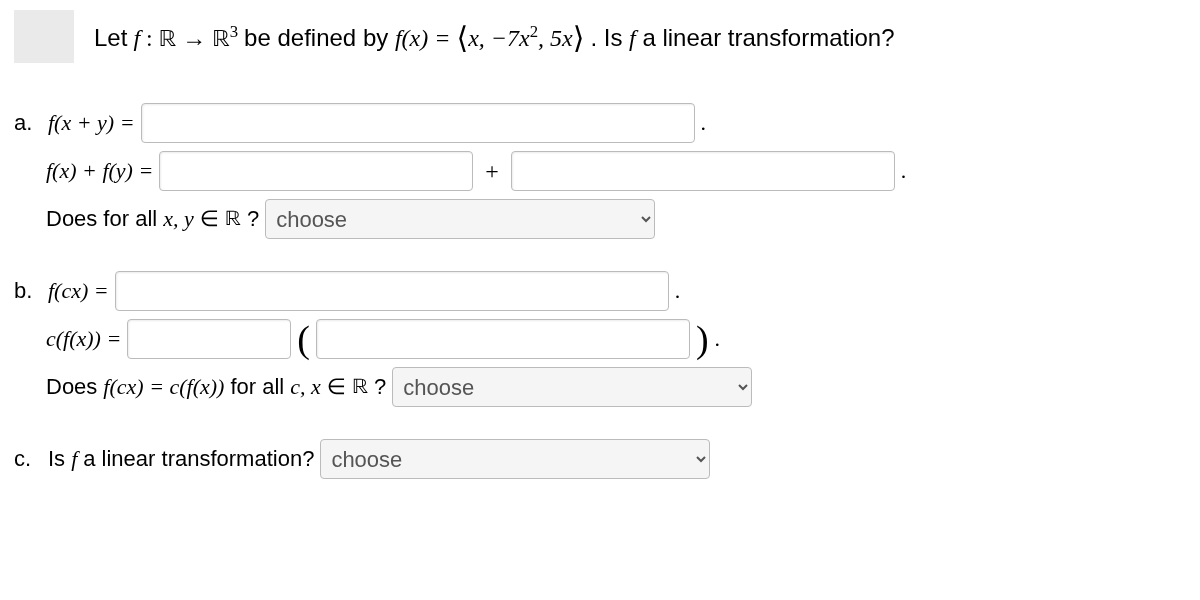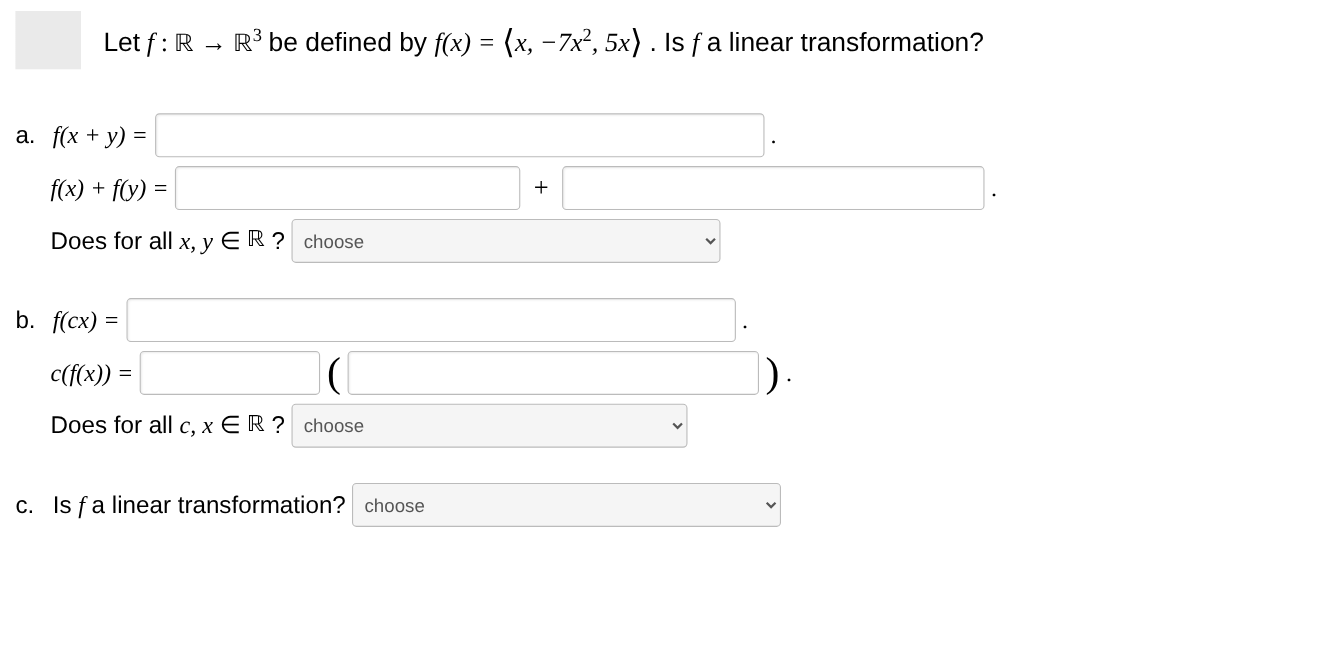--- a/index.html
+++ b/index.html
@@ -65,21 +65,21 @@
     background: #fff;
   }
   .w-lg { width: 540px; }
   .w-md { width: 360px; }
   .w-mdplus { width: 370px; }
   .w-sm { width: 300px; }
   .w-smminus { width: 150px; }
   select.choice {
     height: 40px;
     width: 390px;
-    font-size: 17px;
+    font-size: 22px;
     font-family: Arial, sans-serif;
     color: #555;
     border: 1px solid #bbb;
     border-radius: 4px;
     background: #f5f5f5;
     padding: 2px 6px;
   }
   select.choice-narrow { width: 360px; }
   .indent { padding-left: 32px; }
   .paren {
@@ -144,20 +144,21 @@
     <div class="row indent">
       <span class="math">c(f(x)) =</span>
       <input type="text" class="answer w-smminus" style="">
       <span class="paren">(</span>
       <input type="text" class="answer w-md" style="">
       <span class="paren">)</span>
         <span class="upright">.</span>
     </div>
     <div class="row indent">
       <span class="txt">Does </span>
+      <span class="math">f(cx) = c(f(x))</span>
       <span class="txt"> for all </span>
       <span class="math">c, x</span>
       <span class="upright"> ∈ </span>
       <span class="bb">ℝ</span>
       <span class="txt">?</span>
       <select class="choice choice-narrow">
         <option>choose</option>
       </select>
     </div>
   </div>

